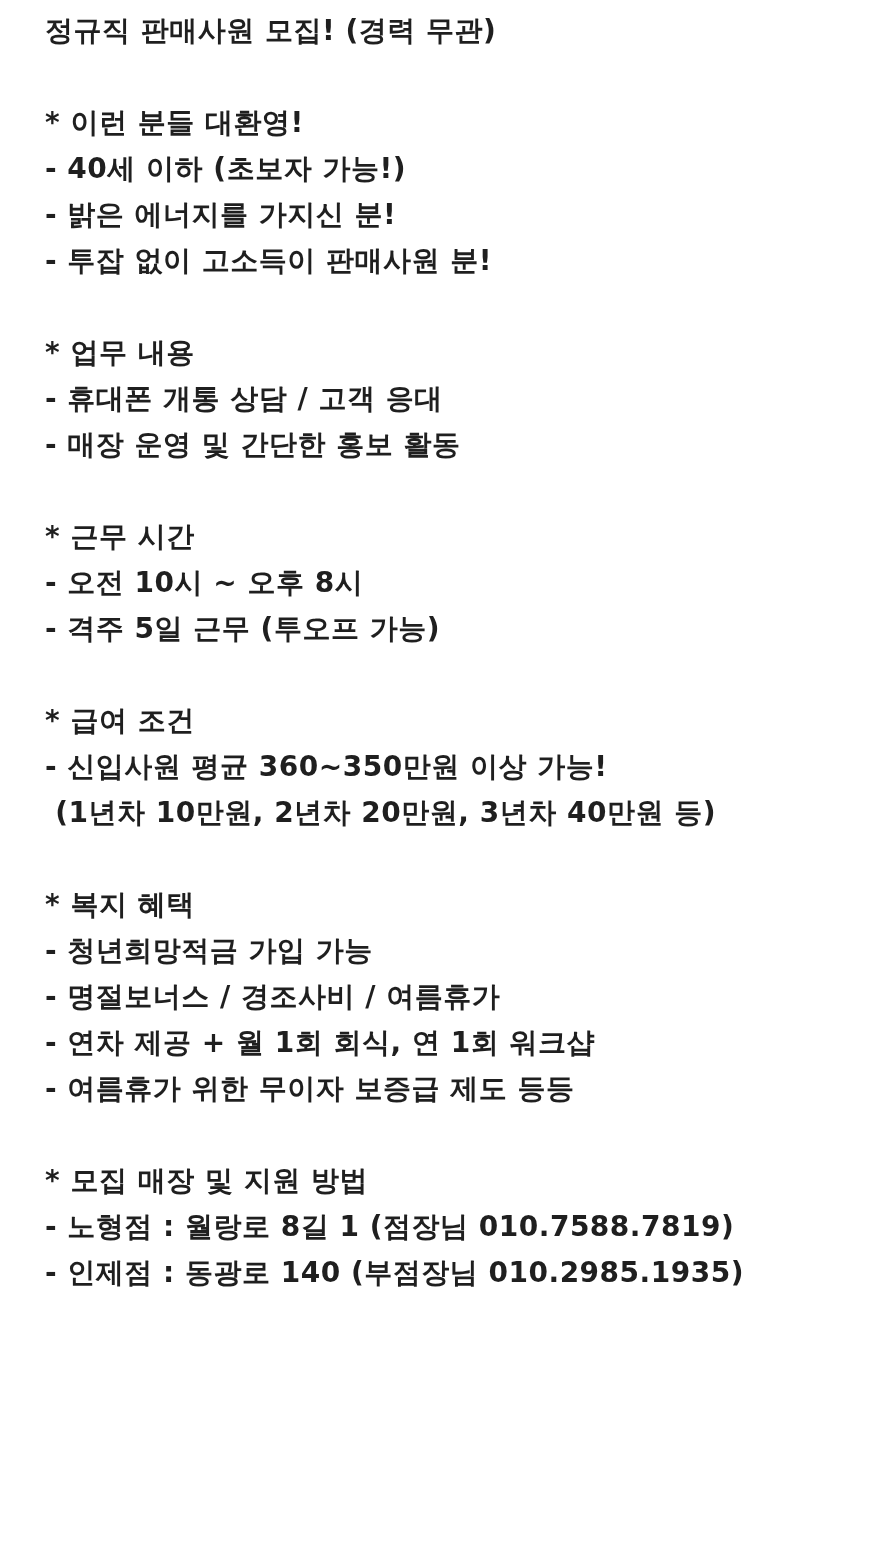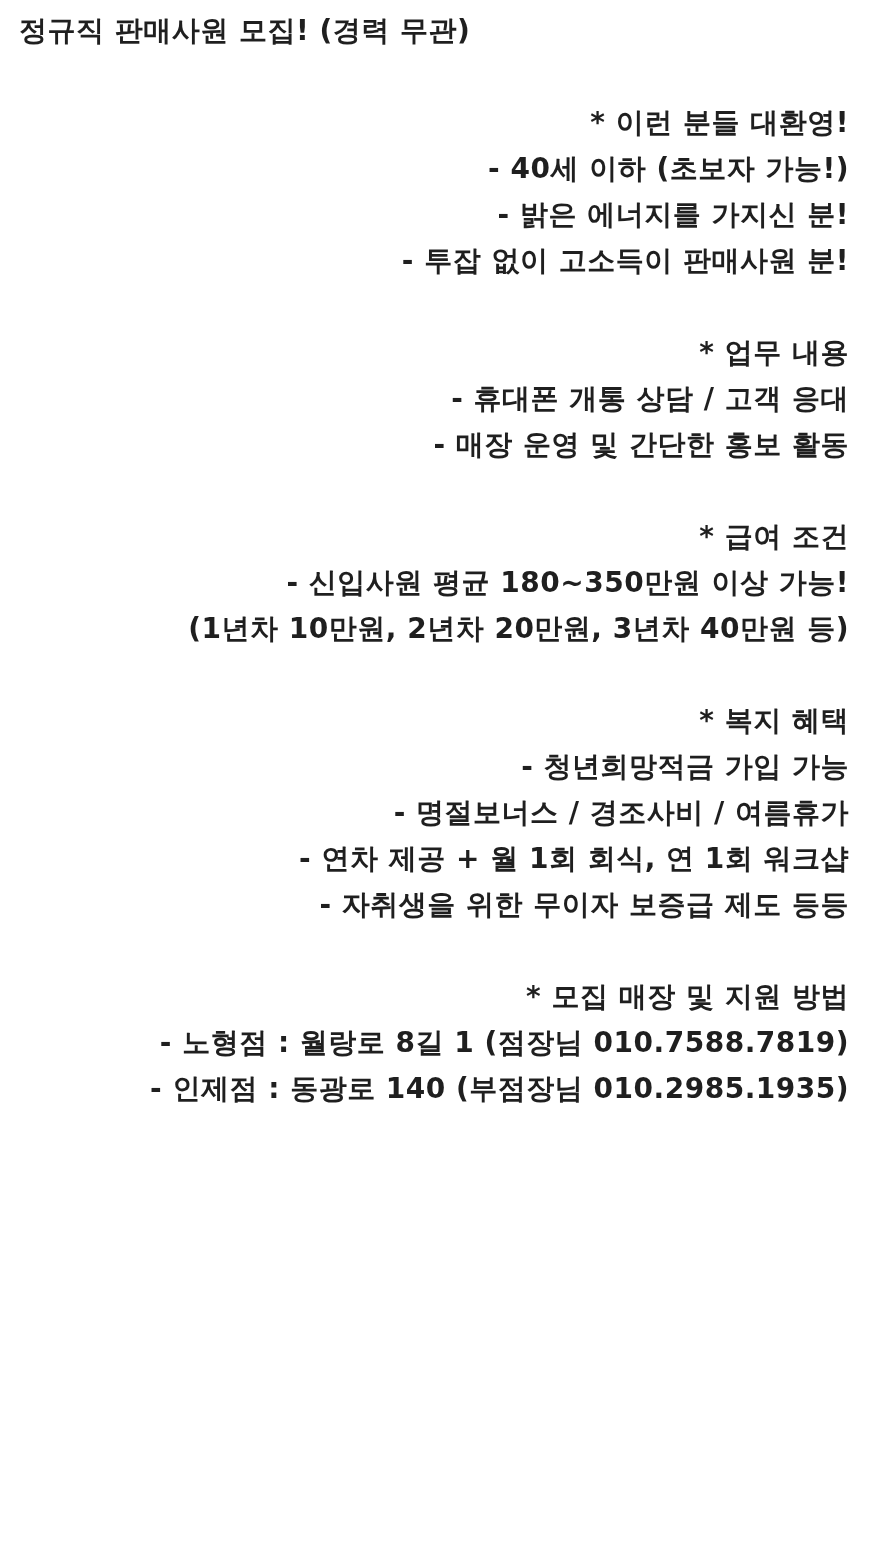--- a/index.html
+++ b/index.html
@@ -9,35 +9,34 @@
   }
   body {
     width: 879px;
     height: 1564px;
     overflow: hidden;
   }
   .page {
     box-sizing: border-box;
     width: 879px;
     min-height: 1564px;
-    padding: 8px 30px 0 19px;
+    padding: 8px 30px 0 45px;
     font-family: "DejaVu Sans", "Liberation Sans", sans-serif;
     font-size: 28px;
     font-weight: 600;
     color: #1f1f1f;
     letter-spacing: 0.5px;
   }
   .line {
     line-height: 46px;
     min-height: 46px;
     white-space: pre-wrap;
   }
   .section {
     margin-top: 46px; 
-    text-align: right;
   }
 </style>
 </head>
 <body>
 
 <div class="page">
 
   <div class="line">정규직 판매사원 모집! (경력 무관)</div>
 
   <div class="section">
@@ -46,33 +45,38 @@
     <div class="line">- 밝은 에너지를 가지신 분!</div>
     <div class="line">- 투잡 없이 고소득이 판매사원 분!</div>
   </div>
 
   <div class="section">
     <div class="line">* 업무 내용</div>
     <div class="line">- 휴대폰 개통 상담 / 고객 응대</div>
     <div class="line">- 매장 운영 및 간단한 홍보 활동</div>
   </div>
 
+  <div class="section">
+    <div class="line">* 근무 시간</div>
+    <div class="line">- 오전 10시 ~ 오후 8시</div>
+    <div class="line">- 격주 5일 근무 (투오프 가능)</div>
+  </div>
 
   <div class="section">
     <div class="line">* 급여 조건</div>
-    <div class="line">- 신입사원 평균 180~350만원 이상 가능!</div>
+    <div class="line">- 신입사원 평균 360~350만원 이상 가능!</div>
     <div class="line"> (1년차 10만원, 2년차 20만원, 3년차 40만원 등)</div>
   </div>
 
   <div class="section">
     <div class="line">* 복지 혜택</div>
     <div class="line">- 청년희망적금 가입 가능</div>
     <div class="line">- 명절보너스 / 경조사비 / 여름휴가</div>
     <div class="line">- 연차 제공 + 월 1회 회식, 연 1회 워크샵</div>
-    <div class="line">- 자취생을 위한 무이자 보증급 제도 등등</div>
+    <div class="line">- 여름휴가 위한 무이자 보증급 제도 등등</div>
   </div>
 
   <div class="section">
     <div class="line">* 모집 매장 및 지원 방법</div>
     <div class="line">- 노형점 : 월랑로 8길 1 (점장님 010.7588.7819)</div>
     <div class="line">- 인제점 : 동광로 140 (부점장님 010.2985.1935)</div>
   </div>
 
 
 </div>

